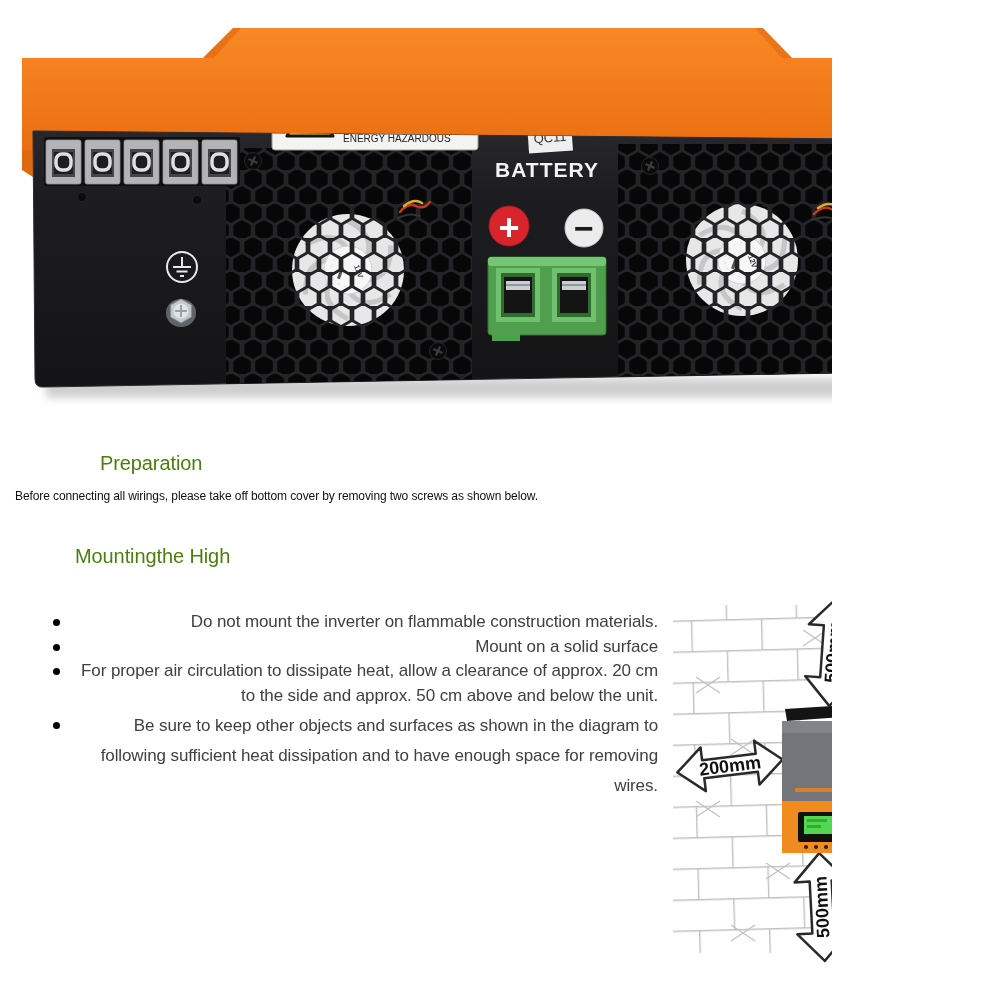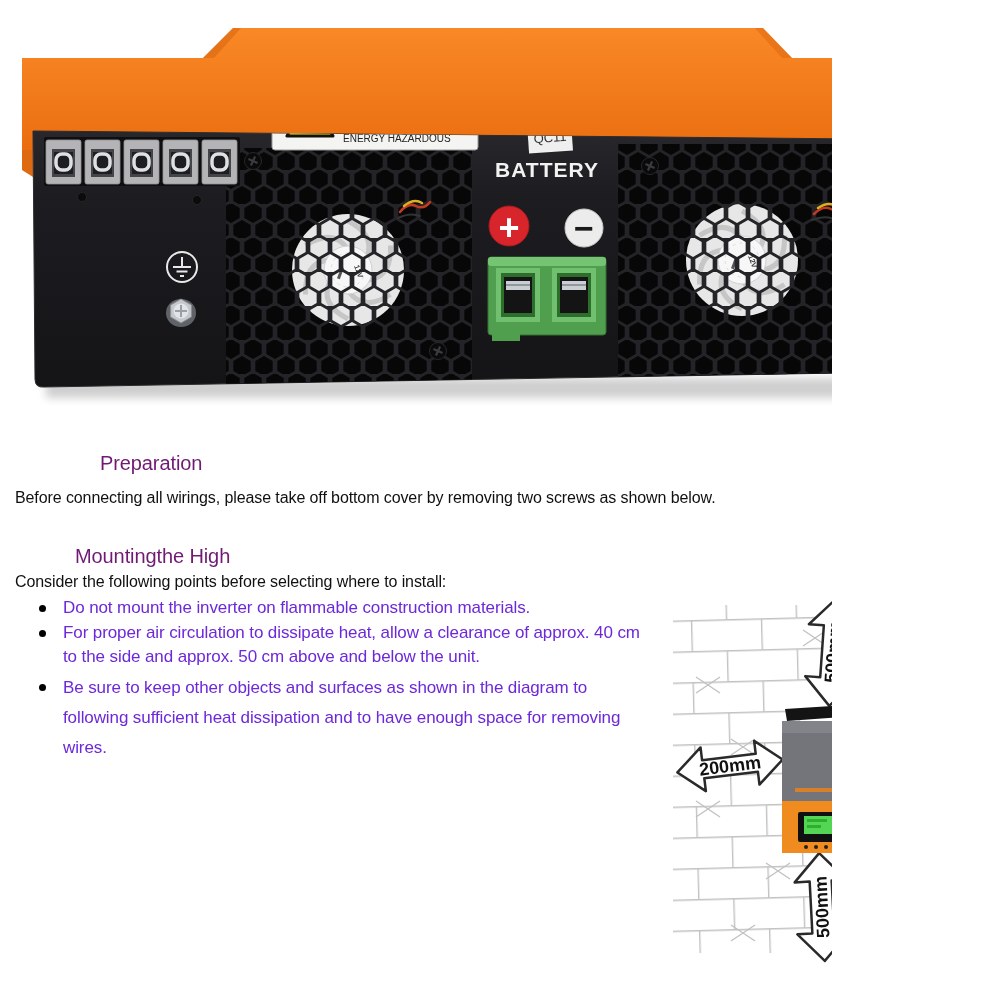--- a/index.html
+++ b/index.html
@@ -1,23 +1,23 @@
 <!DOCTYPE html>
 <html><head>
 <meta charset="utf-8">
 <style>
   html,body{margin:0;padding:0;background:#fff;}
   .canvas{position:relative;width:832px;height:1000px;background:#ffffff;overflow:hidden;
           font-family:"Liberation Sans",sans-serif;color:#111;}
   .abs{position:absolute;margin:0;}
   svg text{font-family:"Liberation Sans",sans-serif;}
   .doc{letter-spacing:-0.1px;}
-  .heading{font-size:20px;font-weight:500;color:#701a75;}
-  .body-text{font-size:16px;color:#101010;}
-  ul.bullets{list-style:none;padding:0;margin:0;width:608px;font-size:17px;line-height:24.5px;color:#6d28d9;}
+  .heading{font-size:20px;font-weight:500;color:#4d7c0f;}
+  .body-text{font-size:12px;color:#101010;}
+  ul.bullets{list-style:none;padding:0;margin:14px;width:608px;font-size:17px;line-height:24.5px;color:#404040;text-align:right;}
   ul.bullets li{position:relative;padding-left:27px;}
   ul.bullets li::before{content:"";position:absolute;left:3px;top:9px;width:7px;height:7px;
                         border-radius:50%;background:#000;}
   ul.bullets li.loose{line-height:30px;margin-top:3px;}
   ul.bullets li.loose::before{top:11px;}
 </style>
 </head>
 <body>
 
 <div class="canvas">
@@ -287,25 +287,25 @@
             </g>
           </g>
       </g>
     </g>
   </svg>
 
   <h2 class="abs heading doc" style="left:100px;top:452px">Preparation</h2>
   <p class="abs body-text doc" style="left:15px;top:489px;width:900px">Before connecting all wirings, please take off bottom cover by removing two screws as shown below.</p>
 
   <h2 class="abs heading doc" style="left:75px;top:545px">Mountingthe High</h2>
-  <p class="abs body-text doc" style="left:15px;top:573px;width:700px">Consider the following points before selecting where to install:</p>
 
   <ul class="abs bullets doc" style="left:36px;top:596px">
     <li>Do not mount the inverter on flammable construction materials.</li>
-    <li>For proper air circulation to dissipate heat, allow a clearance of approx. 40 cm to the side and approx. 50 cm above and below the unit.</li>
+    <li>Mount on a solid surface</li>
+    <li>For proper air circulation to dissipate heat, allow a clearance of approx. 20 cm to the side and approx. 50 cm above and below the unit.</li>
     <li class="loose">Be sure to keep other objects and surfaces as shown in the diagram to following sufficient heat dissipation and to have enough space for removing wires.</li>
   </ul>
 
   <svg class="abs" style="left:655px;top:590px" width="345" height="395" viewBox="0 0 345 395">
     <defs>
       <pattern id="brick" width="70" height="62" patternUnits="userSpaceOnUse" patternTransform="rotate(-1.5)">
         <path d="M0,0.7 H70 M0,31.7 H70 M0.7,0 V31 M35.7,31 V62" stroke="#c2c2c2" stroke-width="1.4" fill="none"></path>
       </pattern>
     </defs>
 

